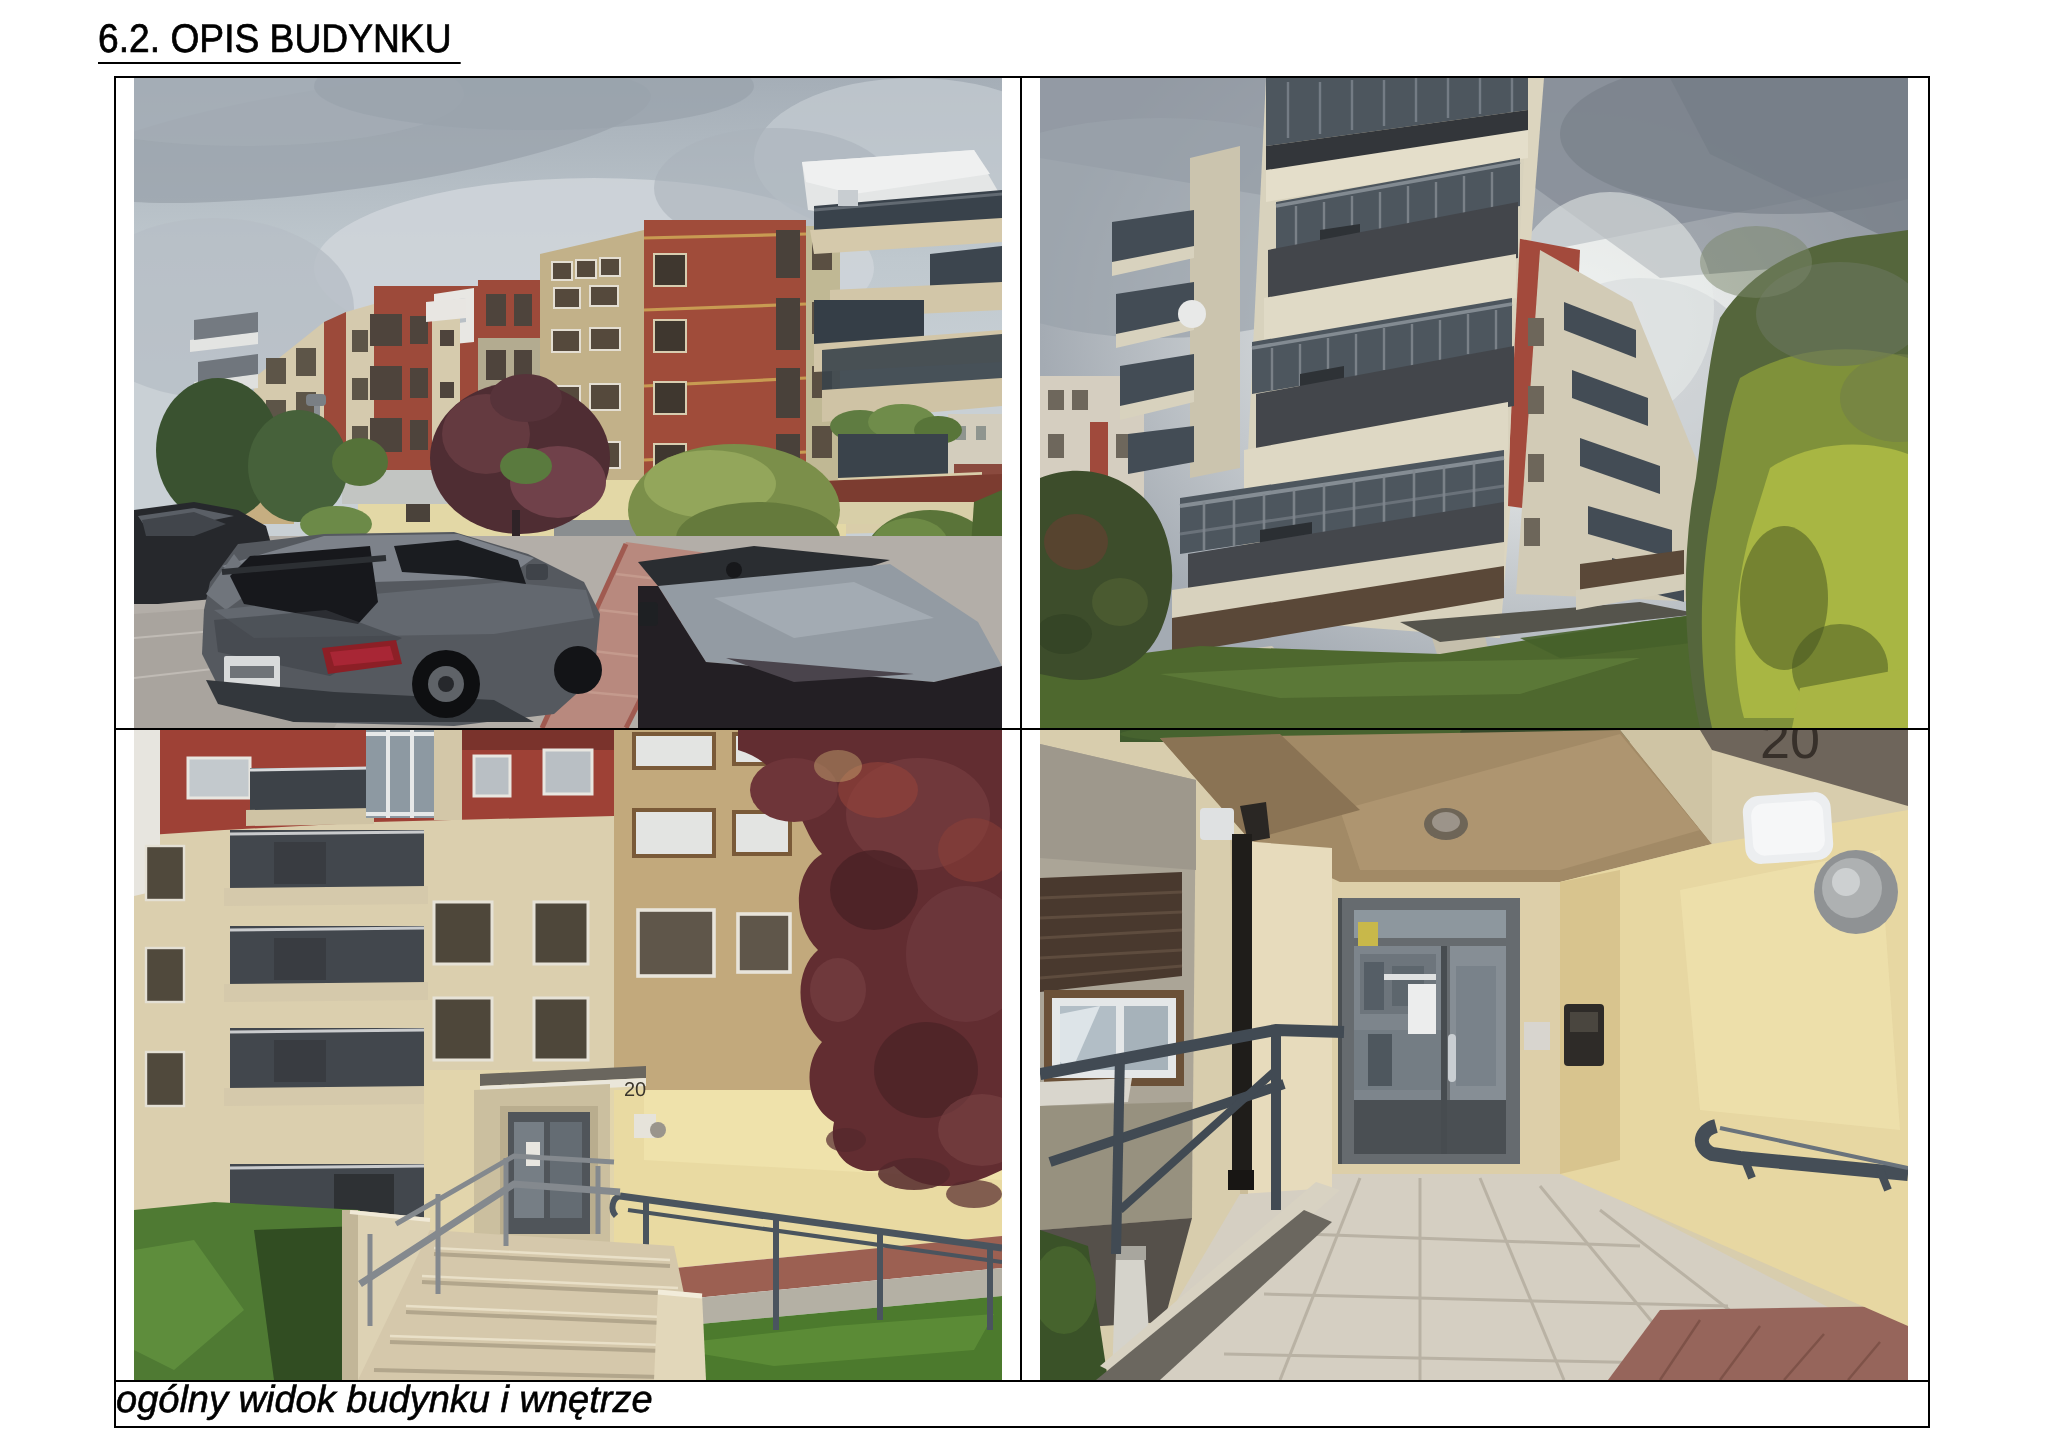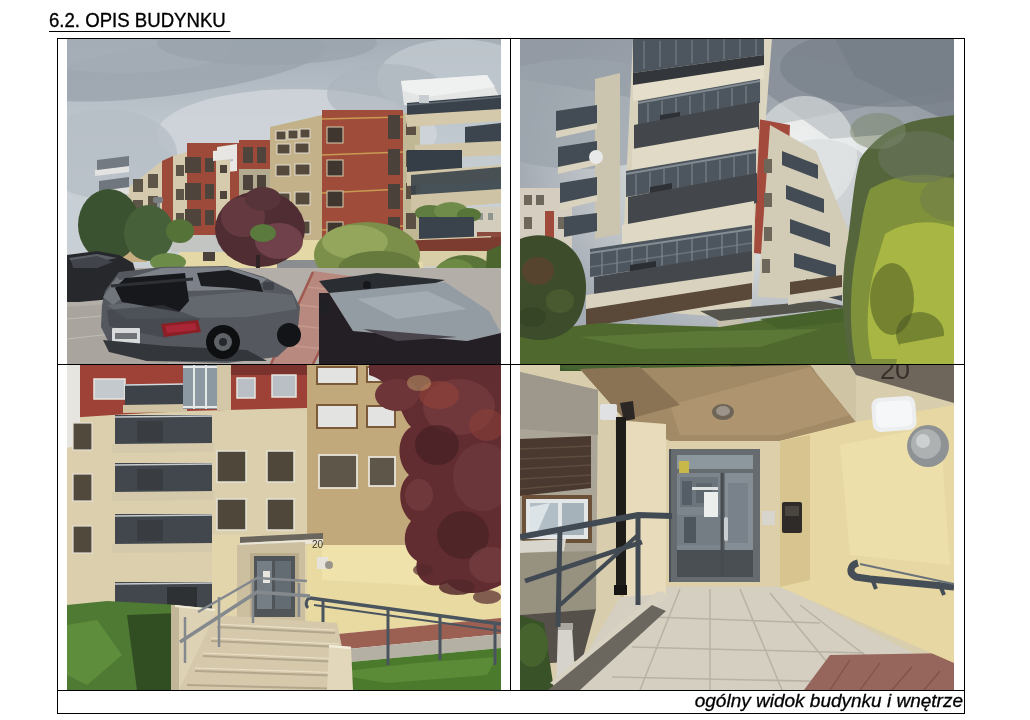--- a/index.html
+++ b/index.html
@@ -13,21 +13,21 @@
 <div class="abs" style="left:49px;top:10.2px;font-size:20px;color:#000;line-height:20px;transform:scaleX(0.93);transform-origin:0 0;-webkit-text-stroke:0.35px #000;"><span style="border-bottom:1.6px solid #000;padding:0 5px 0 0;">6.2. OPIS BUDYNKU</span></div>
 
 <div class="abs" style="left:57px;top:38px;width:906px;height:674px;border:1px solid #000;"></div>
 
 <div class="abs" style="left:510px;top:38px;width:1px;height:653px;background:#000;"></div>
 
 <div class="abs" style="left:57px;top:364px;width:907px;height:1px;background:#000;"></div>
 
 <div class="abs" style="left:57px;top:690px;width:907px;height:1px;background:#000;"></div>
 
-<div class="abs" style="left:58px;top:690px;width:905px;height:23px;text-align:right;font-style:italic;font-size:19px;line-height:21.8px;color:#000;-webkit-text-stroke:0.3px #000;">ogólny widok budynku i wnętrze</div>
+<div class="abs" style="left:58px;top:690px;width:905px;height:23px;text-align:left;font-style:italic;font-size:19px;line-height:21.8px;color:#000;-webkit-text-stroke:0.3px #000;">ogólny widok budynku i wnętrze</div>
 
 <div class="abs" style="left:67px;top:39px;width:434px;height:325px;">
 <svg width="434" height="325" viewBox="0 0 434 325">
 <defs>
 <linearGradient id="p1sky" x1="0" y1="0" x2="0" y2="1">
 <stop offset="0" stop-color="#a5aeb7"></stop>
           <stop offset="0.5" stop-color="#bfc8ce"></stop>
           <stop offset="1" stop-color="#cdd4d9"></stop>
 </linearGradient>
 </defs>

